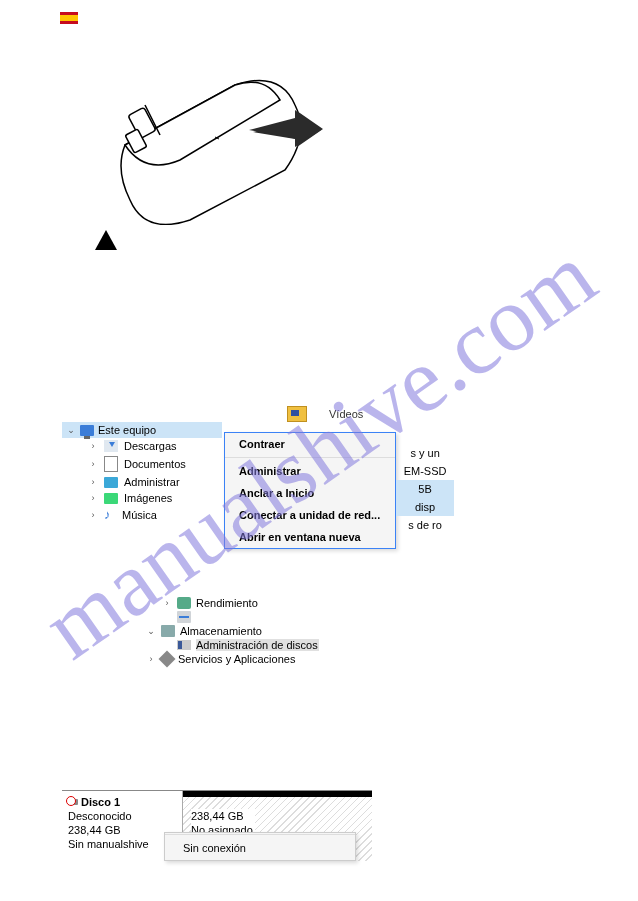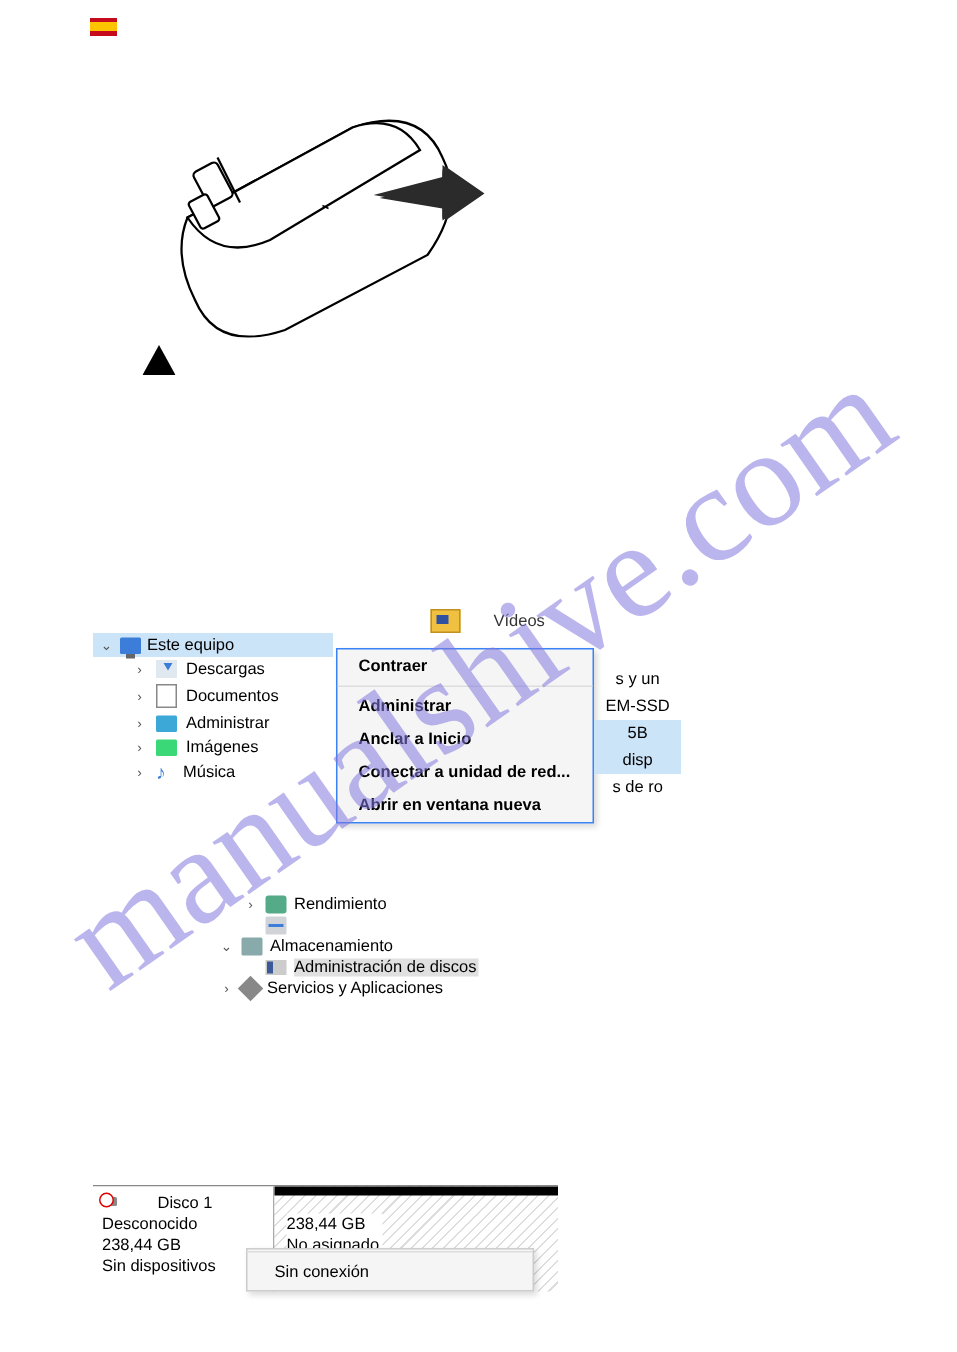--- a/index.html
+++ b/index.html
@@ -194,21 +194,21 @@
   }
   .disk-left {
     width: 108px;
     padding: 4px 6px 10px 6px;
     background: #fff;
     font-size: 11px;
     color: #000;
     line-height: 14px;
     border-right: 1px solid #aaa;
   }
-  .disk-left b { font-weight: normal; margin-left: 24px; }
+  .disk-left b { font-weight: bold; }
   .disk-status-icon {
     display:inline-block;
     width:11px; height:11px;
     background:#fff;
     position:relative;
     margin-right:2px;
     vertical-align:middle;
   }
   .disk-status-icon::before {
     content:"";
@@ -377,21 +377,21 @@
     <span>Servicios y Aplicaciones</span>
   </div>
 </div>
 
 <div class="screenshot3">
   <div class="disk-header">
     <div class="disk-left">
       <div><span class="disk-status-icon"></span><b>Disco 1</b></div>
       <div>Desconocido</div>
       <div>238,44 GB</div>
-      <div>Sin dispositivos</div>
+      <div>Sin manualshive</div>
     </div>
     <div class="disk-right">
       <div class="disk-right-border"></div>
       <div class="inner">
         <div>238,44 GB</div>
         <div>No asignado</div>
       </div>
     </div>
   </div>
   <div class="disk-menu">

